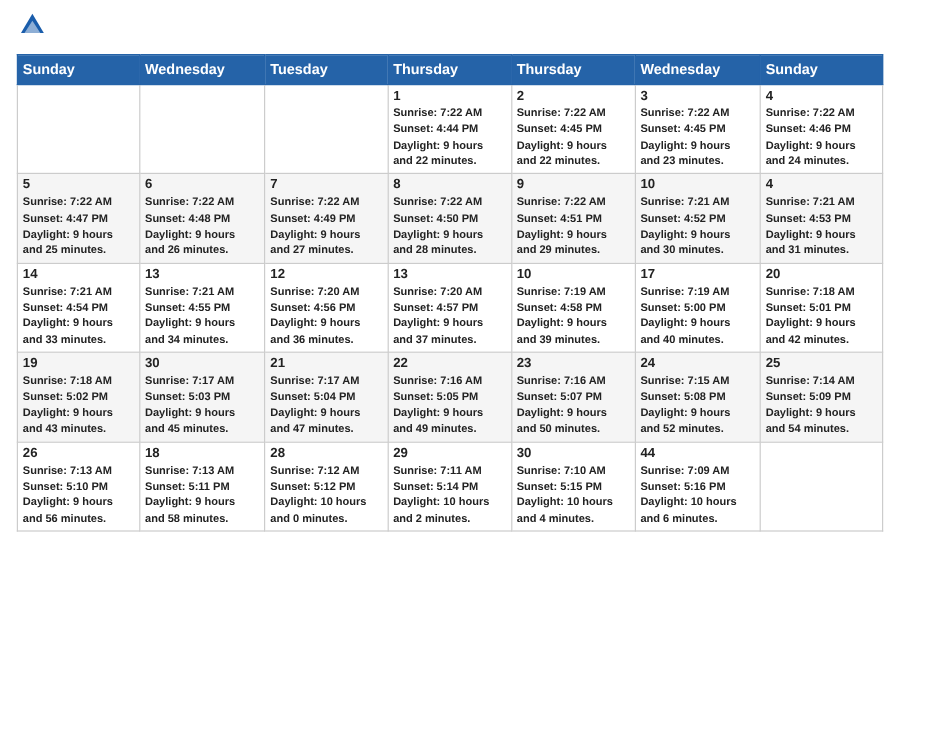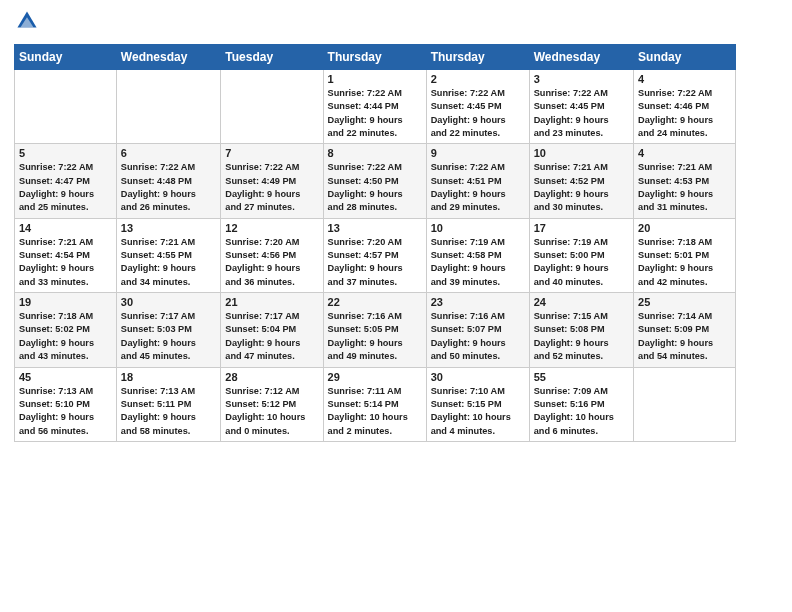--- a/index.html
+++ b/index.html
@@ -238,40 +238,40 @@
             <span class="day-num">24</span>
             <div class="day-info">Sunrise: 7:15 AM<br>Sunset: 5:08 PM<br>Daylight: 9 hours<br>and 52 minutes.</div>
           </td>
           <td>
             <span class="day-num">25</span>
             <div class="day-info">Sunrise: 7:14 AM<br>Sunset: 5:09 PM<br>Daylight: 9 hours<br>and 54 minutes.</div>
           </td>
         </tr>
         <tr>
           <td>
-            <span class="day-num">45</span>
+            <span class="day-num">26</span>
             <div class="day-info">Sunrise: 7:13 AM<br>Sunset: 5:10 PM<br>Daylight: 9 hours<br>and 56 minutes.</div>
           </td>
           <td>
             <span class="day-num">18</span>
             <div class="day-info">Sunrise: 7:13 AM<br>Sunset: 5:11 PM<br>Daylight: 9 hours<br>and 58 minutes.</div>
           </td>
           <td>
             <span class="day-num">28</span>
             <div class="day-info">Sunrise: 7:12 AM<br>Sunset: 5:12 PM<br>Daylight: 10 hours<br>and 0 minutes.</div>
           </td>
           <td>
             <span class="day-num">29</span>
             <div class="day-info">Sunrise: 7:11 AM<br>Sunset: 5:14 PM<br>Daylight: 10 hours<br>and 2 minutes.</div>
           </td>
           <td>
             <span class="day-num">30</span>
             <div class="day-info">Sunrise: 7:10 AM<br>Sunset: 5:15 PM<br>Daylight: 10 hours<br>and 4 minutes.</div>
           </td>
           <td>
-            <span class="day-num">55</span>
+            <span class="day-num">44</span>
             <div class="day-info">Sunrise: 7:09 AM<br>Sunset: 5:16 PM<br>Daylight: 10 hours<br>and 6 minutes.</div>
           </td>
           <td class="empty-cell"></td>
         </tr>
       </tbody>
   </table>
 </div>
 
 </body></html>

